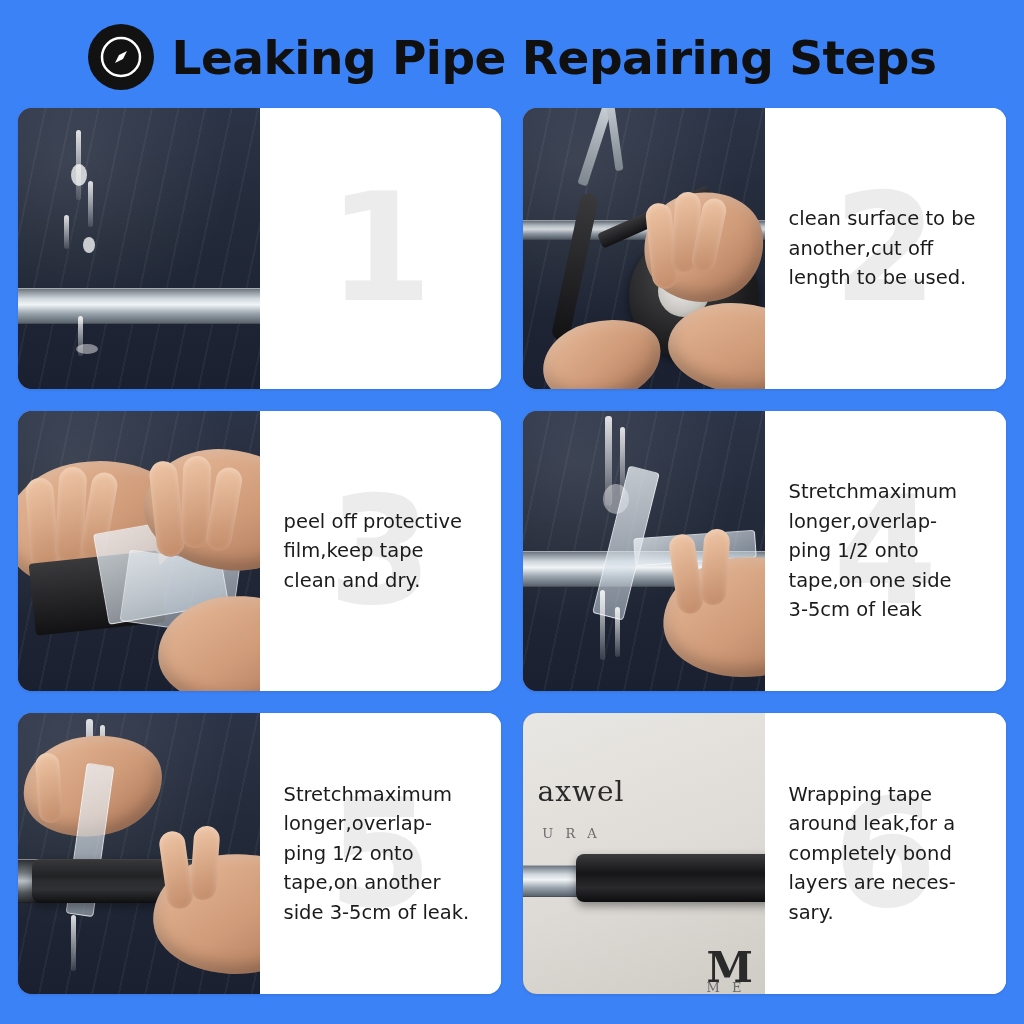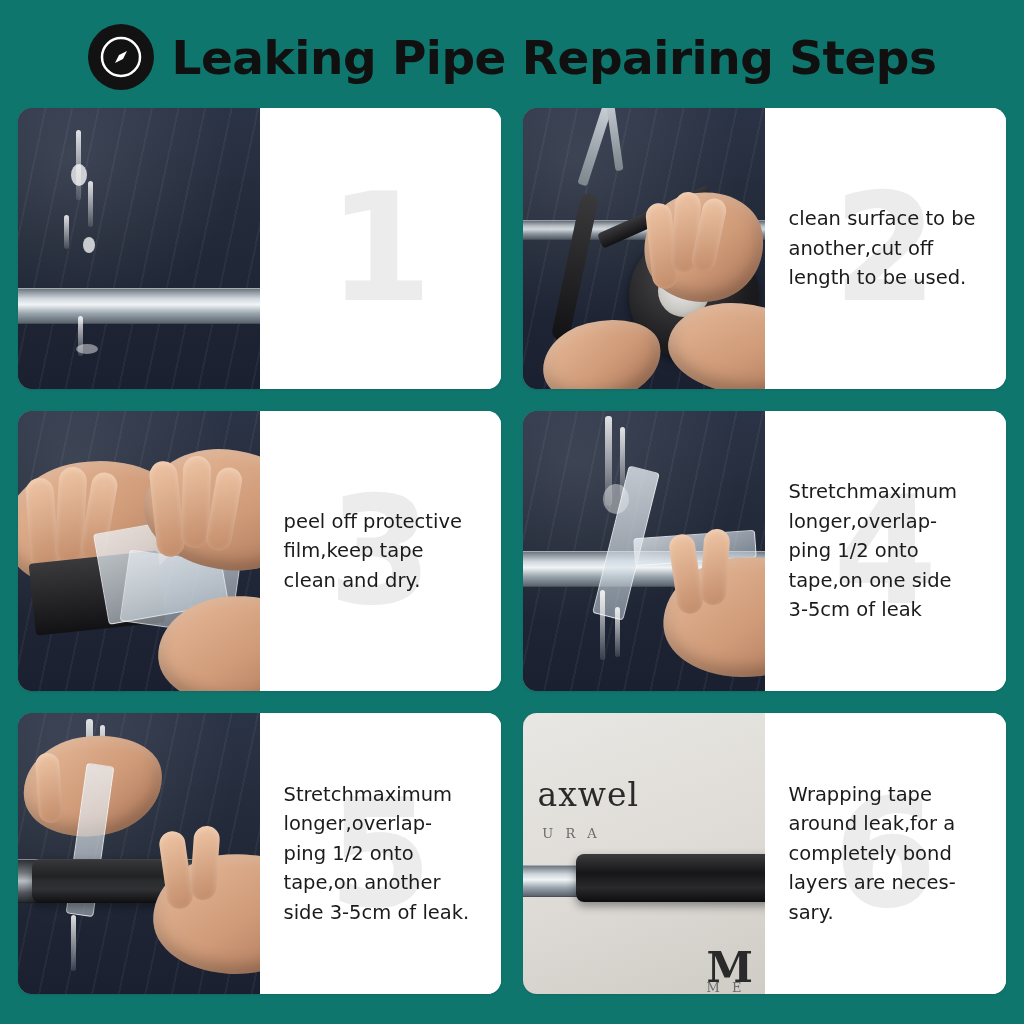--- a/index.html
+++ b/index.html
@@ -10,21 +10,21 @@
     width: 1024px;
     height: 1024px;
     background: #f7f7f7;
     font-family: "DejaVu Sans", sans-serif;
     overflow: hidden;
   }
   .page {
     width: 1024px;
     height: 1024px;
     position: relative;
-    background: #0f766e;
+    background: #3b82f6;
     box-sizing: border-box;
   }
   
   .header {
     height: 108px;
     display: flex;
     align-items: center;
     justify-content: center;
     gap: 18px;
     padding-top: 6px;
@@ -193,21 +193,21 @@
   }
   .wall-light {
     position: absolute;
     inset: 0;
     background: linear-gradient(160deg, #e9e7e3 0%, #dedbd6 55%, #cfccc6 100%);
   }
   .brandword {
     position: absolute;
     font-family: "DejaVu Serif", serif;
     color: #2a2a2a;
-    font-size: 33px;
+    font-size: 28px;
     letter-spacing: 1px;
   }
   .brandword.small {
     font-size: 13px;
     letter-spacing: 4px;
     color: #6b6b6b;
   }
   .brandword.big {
     font-size: 42px;
     font-weight: bold;

